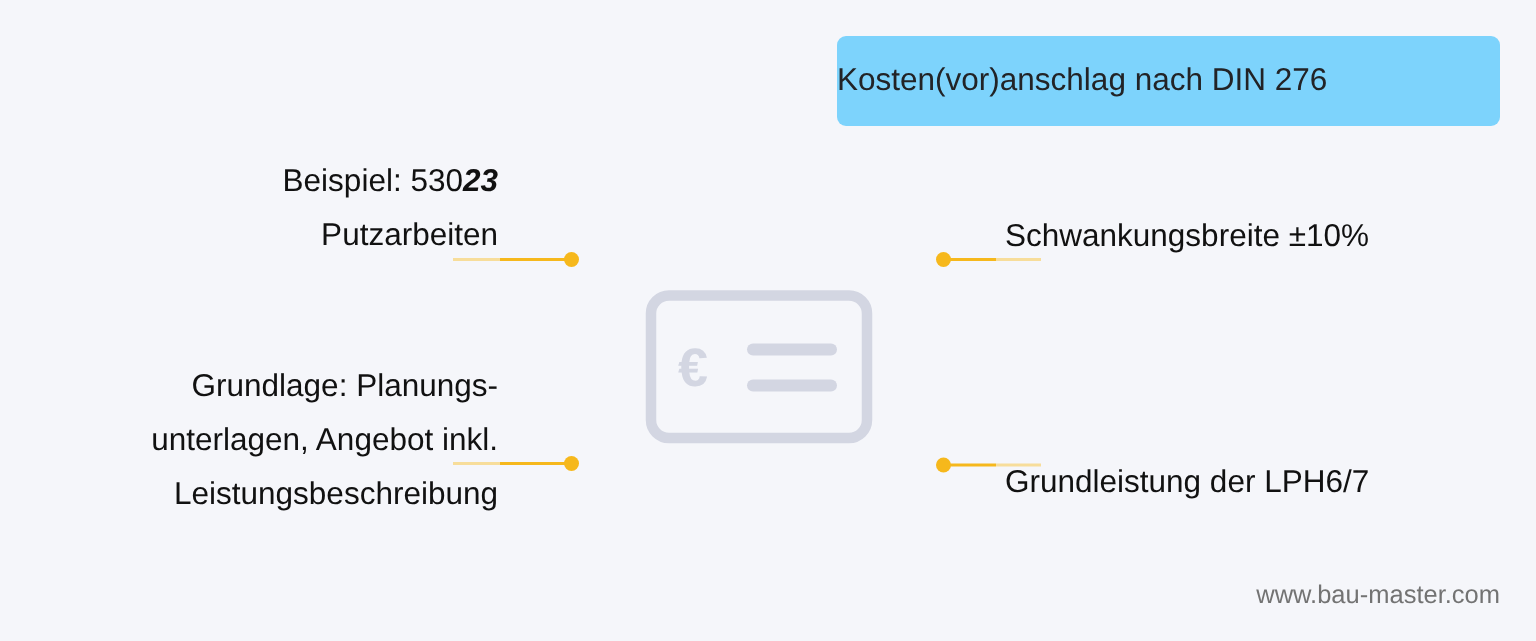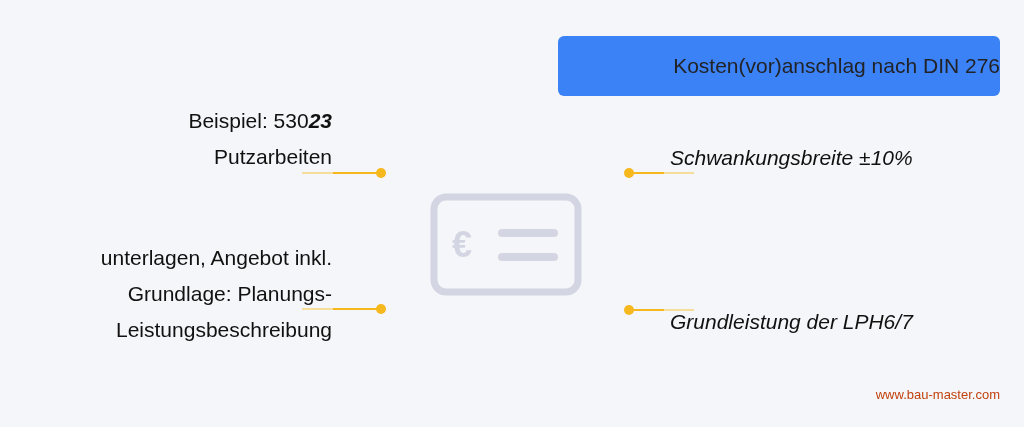--- a/index.html
+++ b/index.html
@@ -6,36 +6,36 @@
     body {
       width: 1024px; height: 427px;
       background: #f5f6fa;
       position: relative;
       overflow: hidden;
       font-family: "Liberation Sans", "DejaVu Sans", sans-serif;
       color: #121212;
     }
     .title-box {
       position: absolute;
-      left: 558px; top: 36px;
+      left: 558px; top: 24px;
       width: 442px; height: 60px;
-      background: #3b82f6;
+      background: #7dd3fc;
       border-radius: 6px;
-      display: flex; align-items: center; justify-content: flex-end;
+      display: flex; align-items: center; justify-content: flex-start;
       font-size: 21px;
       color: #222326;
     }
     .label {
       position: absolute;
       font-size: 21px;
       line-height: 36px;
       color: #111;
     }
     .label.left { text-align: right; }
-    .label.right { text-align: left; font-style: italic; }
+    .label.right { text-align: left; }
     .label b { font-weight: bold; font-style: italic; }
     .connector {
       position: absolute;
       height: 2px;
     }
     .connector.left-side {
       background: linear-gradient(to right, #f7dd9a 0%, #f7dd9a 40%, #f6b81c 40%, #f6b81c 100%);
     }
     .connector.right-side {
       background: linear-gradient(to right, #f6b81c 0%, #f6b81c 55%, #f7dd9a 55%, #f7dd9a 100%);
@@ -47,41 +47,41 @@
       background: #f6b81c;
     }
     .icon-card {
       position: absolute;
       left: 430px; top: 193px;
       width: 152px; height: 103px;
     }
     .footer {
       position: absolute;
       right: 24px; top: 387px;
-      font-size: 13px;
-      color: #c2410c;
+      font-size: 17px;
+      color: #737373;
     }
   </style>
 </head>
 <body>
 
 <div class="title-box">
   <span>Kosten(vor)anschlag nach DIN 276</span>
 </div>
 
 <div class="label left" style="right: 692px; top: 103px;">
   <div><span>Beispiel: 530</span><b>23</b></div>
   <div>Putzarbeiten</div>
 </div>
 <div class="connector left-side" style="left: 302px; top: 172px; width: 78px;"></div>
 <div class="dot" style="left: 376px; top: 168px;"></div>
 
 <div class="label left" style="right: 692px; top: 240px;">
+  <div>Grundlage:  Planungs-</div>
   <div>unterlagen, Angebot inkl.</div>
-  <div>Grundlage:  Planungs-</div>
   <div>Leistungsbeschreibung</div>
 </div>
 <div class="connector left-side" style="left: 302px; top: 308px; width: 78px;"></div>
 <div class="dot" style="left: 376px; top: 304px;"></div>
 
 <div class="icon-card">
   <svg width="152" height="103" viewBox="0 0 152 103">
     <rect x="4" y="4" width="144" height="95" rx="12" ry="12" fill="none" stroke="#d3d6e2" stroke-width="7"></rect>
     <text x="22" y="64" font-family="Liberation Sans, sans-serif" font-size="36" font-weight="bold" fill="#d3d6e2">€</text>
     <line x1="72" y1="40" x2="124" y2="40" stroke="#d3d6e2" stroke-width="8" stroke-linecap="round"></line>

